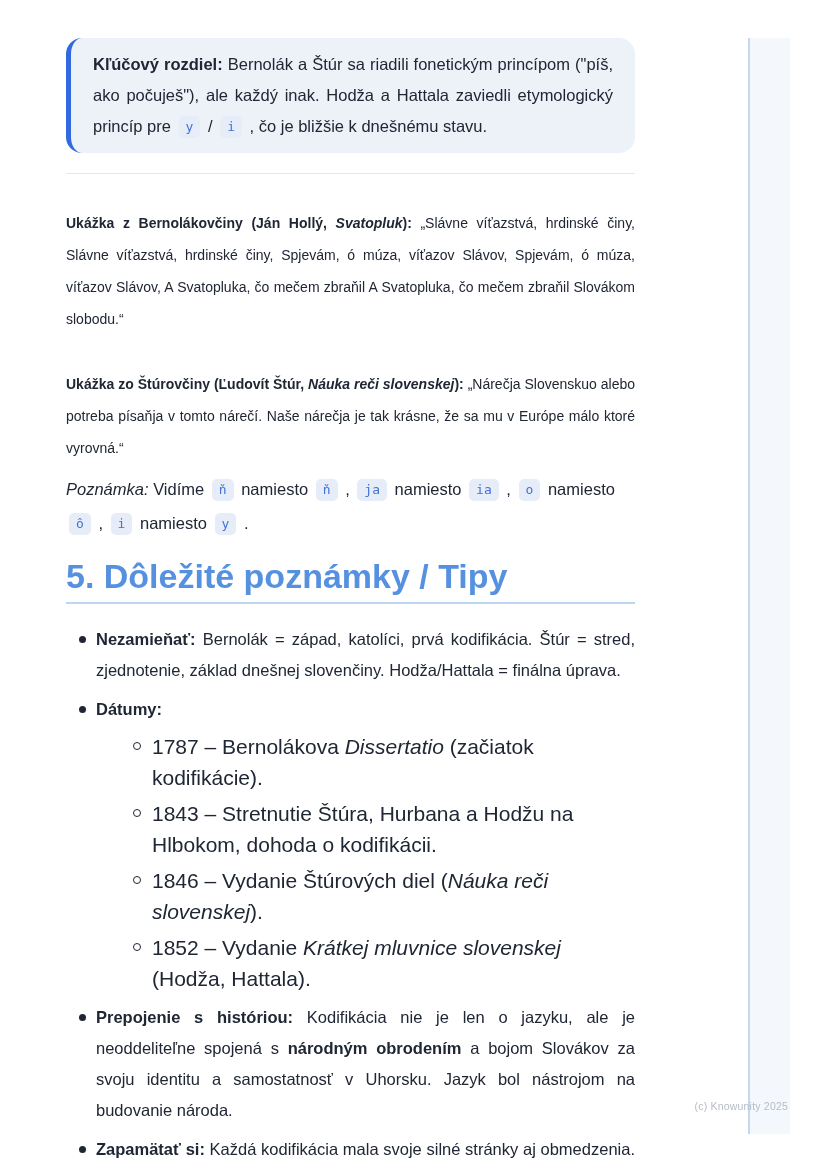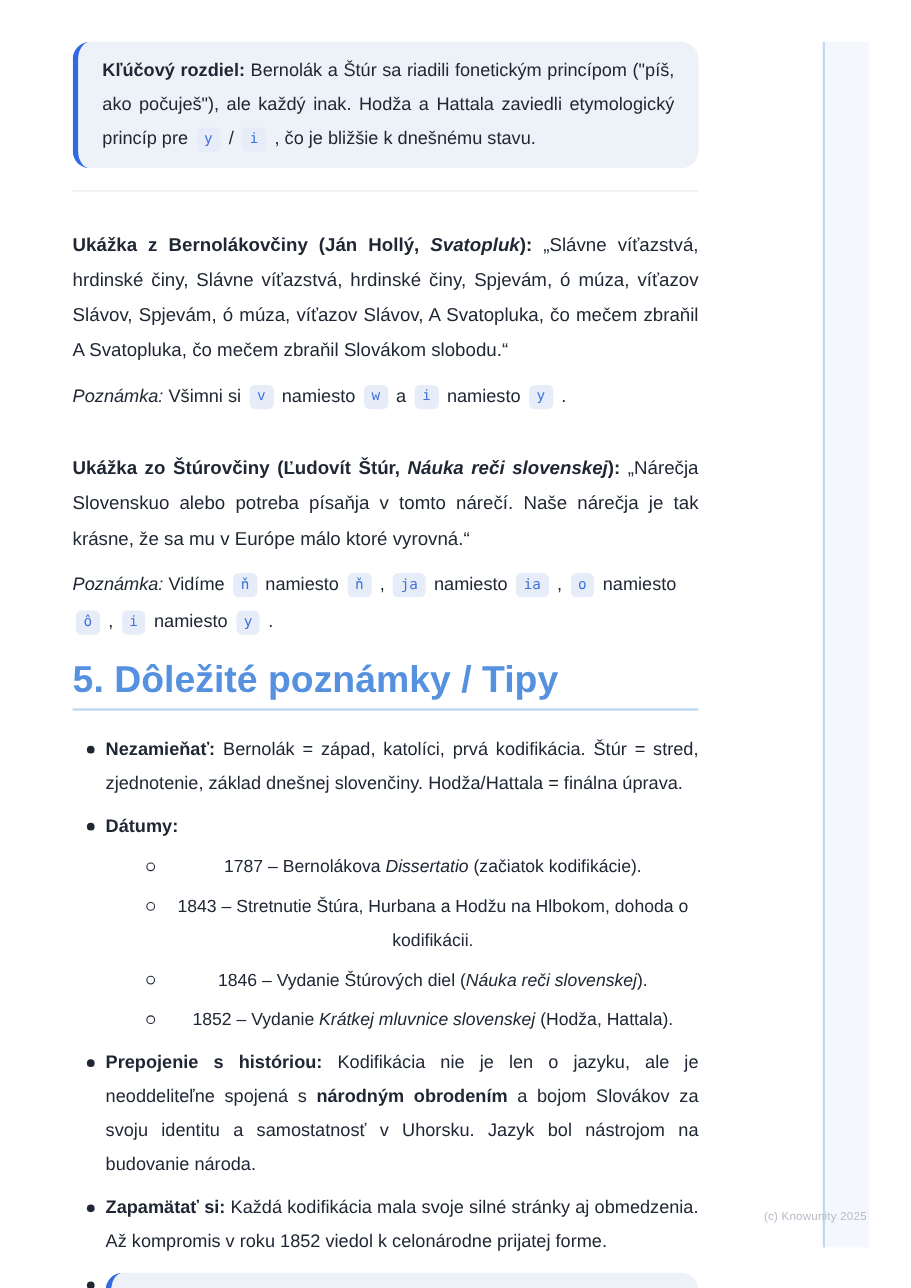--- a/index.html
+++ b/index.html
@@ -38,21 +38,21 @@
     font-size: 16.5px;
     line-height: 31px;
     text-align: justify;
   }
   .rule {
     border: none;
     border-top: 1px solid #e4e7ec;
     margin: 20px 0;
   }
   .para {
-    font-size: 17px;
+    font-size: 14px;
     line-height: 32px;
     text-align: justify;
     margin-bottom: 8px;
     margin-top: 33px;
   }
   .note {
     font-size: 16.5px;
     line-height: 34px;
     margin-bottom: 8px;
   }
@@ -88,24 +88,24 @@
     border-radius: 50%;
     background: #202734;
   }
   ul.sub {
     list-style: none;
     margin-top: 6px;
     padding-left: 26px;
   }
   ul.sub > li {
     position: relative;
-    font-size: 16px;
+    font-size: 21px;
     line-height: 31px;
     margin-bottom: 5px;
-    text-align: center;
+    text-align: left;
     margin-left: 30px;
   }
   ul.sub > li::before {
     content: "";
     position: absolute;
     left: -19px;
     top: 11px;
     width: 6px;
     height: 6px;
     border-radius: 50%;
@@ -149,21 +149,20 @@
   <div class="side-strip"></div>
 
   <div class="content">
 
     <div class="callout"><span class="b">Kľúčový rozdiel:</span><span> Bernolák a Štúr sa riadili fonetickým princípom ("píš, ako počuješ"), ale každý inak. Hodža a Hattala zaviedli etymologický princíp pre </span><span class="chip">y</span><span> / </span><span class="chip">i</span><span> , čo je bližšie k dnešnému stavu.</span></div>
 
     <hr class="rule">
 
     <p class="para"><span class="b">Ukážka z Bernolákovčiny (Ján Hollý, </span><span class="bi">Svatopluk</span><span class="b">):</span><span> „Slávne víťazstvá, hrdinské činy, Slávne víťazstvá, hrdinské činy, Spjevám, ó múza, víťazov Slávov, Spjevám, ó múza, víťazov Slávov, A Svatopluka, čo mečem zbraňil A Svatopluka, čo mečem zbraňil Slovákom slobodu.“</span></p>
 
-    <p class="note"><span class="i">Poznámka:</span><span> Všimni si </span><span class="chip">v</span><span> namiesto </span><span class="chip">w</span><span> a </span><span class="chip">i</span><span> namiesto </span><span class="chip">y</span><span> .</span></p>
 
     <p class="para"><span class="b">Ukážka zo Štúrovčiny (Ľudovít Štúr, </span><span class="bi">Náuka reči slovenskej</span><span class="b">):</span><span> „Nárečja Slovenskuo alebo potreba písaňja v tomto nárečí. Naše nárečja je tak krásne, že sa mu v Európe málo ktoré vyrovná.“</span></p>
 
     <p class="note note-stur"><span class="i">Poznámka:</span><span> Vidíme </span><span class="chip">ň</span><span> namiesto </span><span class="chip">ň</span><span> , </span><span class="chip">ja</span><span> namiesto </span><span class="chip">ia</span><span> , </span><span class="chip">o</span><span> namiesto </span><span class="chip">ô</span><span> , </span><span class="chip">i</span><span> namiesto </span><span class="chip">y</span><span> .</span></p>
 
     <h2 class="h2">5. Dôležité poznámky / Tipy</h2>
 
     <ul class="main">
       <li><span class="b">Nezamieňať:</span><span> Bernolák = západ, katolíci, prvá kodifikácia. Štúr = stred, zjednotenie, základ dnešnej slovenčiny. Hodža/Hattala = finálna úprava.</span></li>
       <li>

